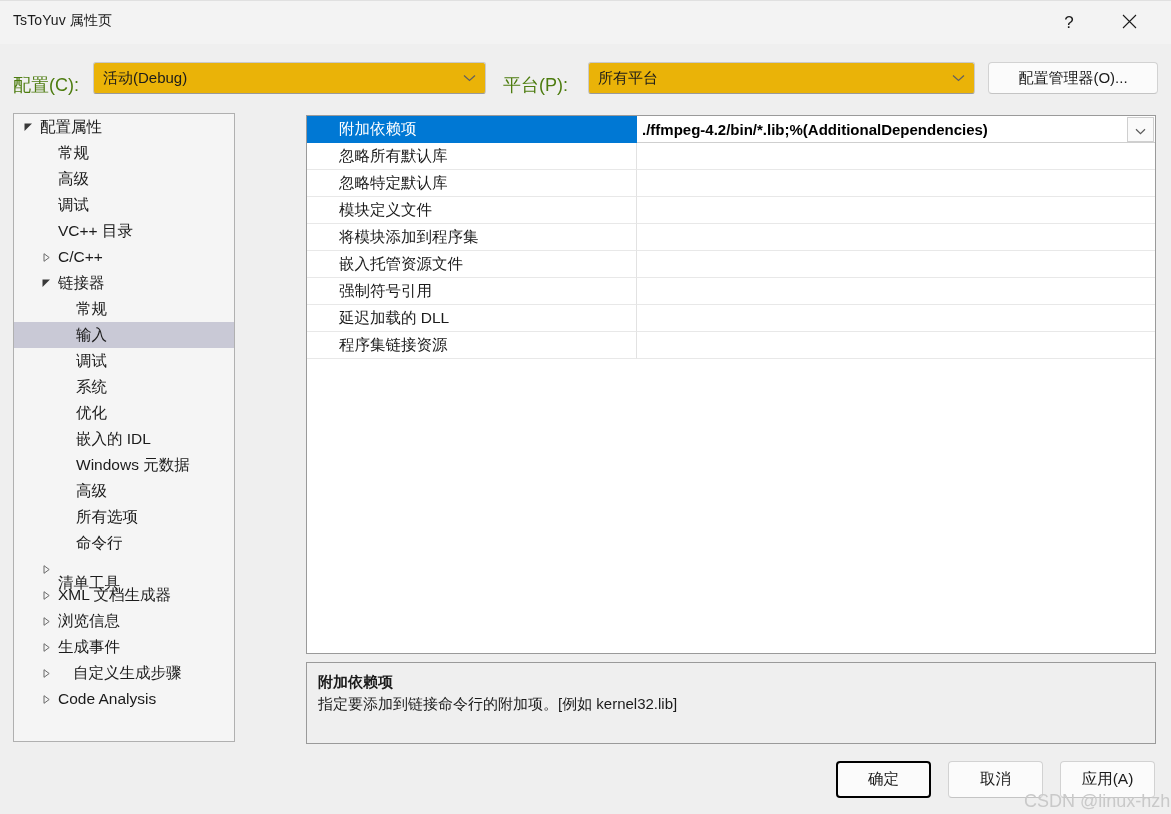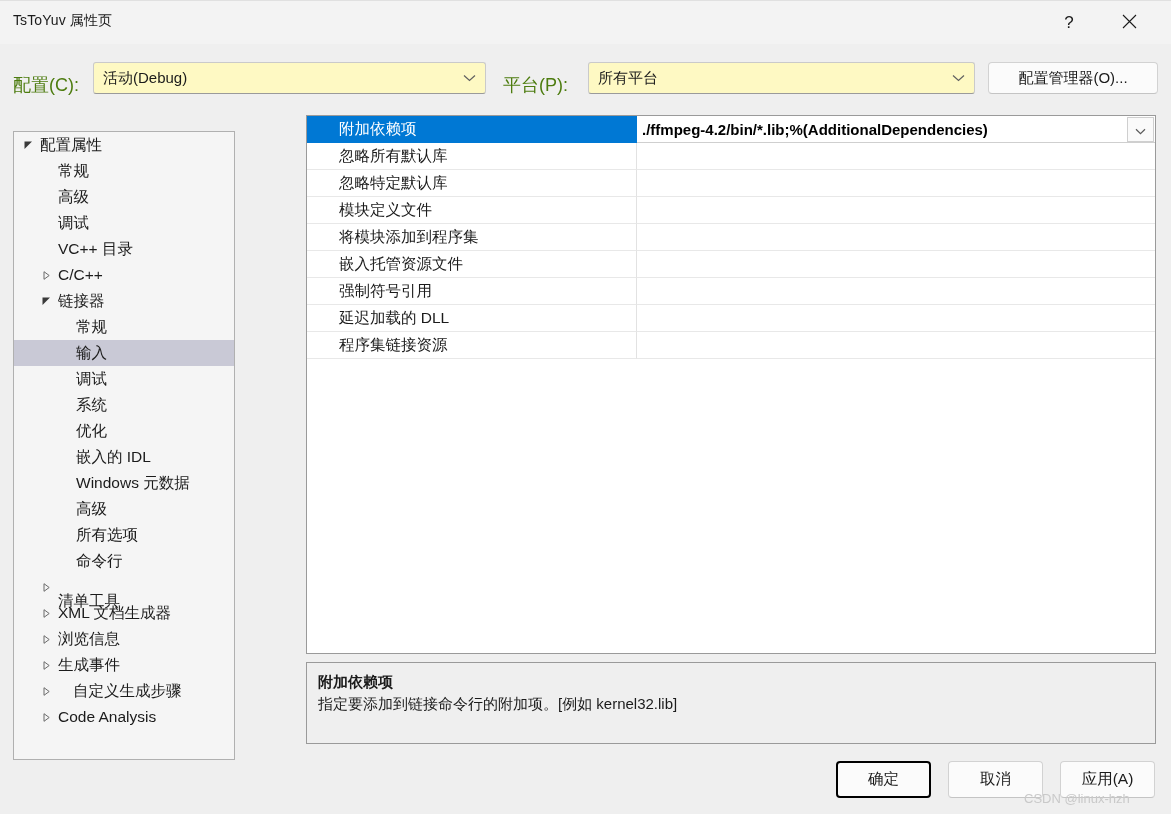--- a/index.html
+++ b/index.html
@@ -38,21 +38,21 @@
 
   
   .lbl {
     position: absolute; font-size: 18px; color: #4d7c0f; white-space: nowrap;
   }
   #cfg-label { left: 13px; top: 73px; }
   #plat-label { left: 503px; top: 73px; }
 
   .combo {
     position: absolute; height: 32px;
-    background: #fef9c3;
+    background: #eab308;
     border: 1px solid #cacaca;
     border-bottom-color: #9a9a9a;
     border-radius: 3px;
     display: flex; align-items: center;
     cursor: default;
     text-align: right;
   }
   .combo .cval {
     font-size: 15px; color: #1b1b1b;
     margin-left: 9px; white-space: nowrap; overflow: hidden;
@@ -72,21 +72,21 @@
     border-radius: 4px;
     font-family: "Liberation Sans", sans-serif;
     font-size: 15px; color: #1b1b1b;
     display: flex; align-items: center; justify-content: center;
     cursor: default; white-space: nowrap;
   }
   #cfgmgr-btn { left: 988px; top: 62px; width: 170px; height: 32px; }
 
   
   .tree {
-    position: absolute; left: 13px; top: 131px;
+    position: absolute; left: 13px; top: 113px;
     width: 222px; height: 629px;
     background: #f5f5f5;
     border: 1px solid #b0b0b0;
     overflow: hidden;
   }
   .tnode {
     position: relative; height: 26px;
     display: flex; align-items: center;
     font-size: 15.5px; color: #1b1b1b;
     white-space: nowrap; cursor: default;
@@ -165,21 +165,21 @@
     position: absolute; top: 761px; height: 37px; width: 95px;
     font-size: 15.5px;
   }
   #ok-btn     { left: 836px; background: #fbfbfb; border: 2px solid #000000; border-radius: 4px; }
   #cancel-btn { left: 948px; }
   #apply-btn  { left: 1060px; width: 95px; }
 
   
   .watermark {
     position: absolute; left: 1024px; top: 791px;
-    font-size: 13px; color: #c9c9c9;
+    font-size: 18px; color: #c9c9c9;
     white-space: nowrap; user-select: none;
   }
 </style>
 </head>
 <body>
 
 <div class="titlebar">
   <div class="title-text">TsToYuv 属性页</div>
 
   <div class="tb-btn tb-help">

